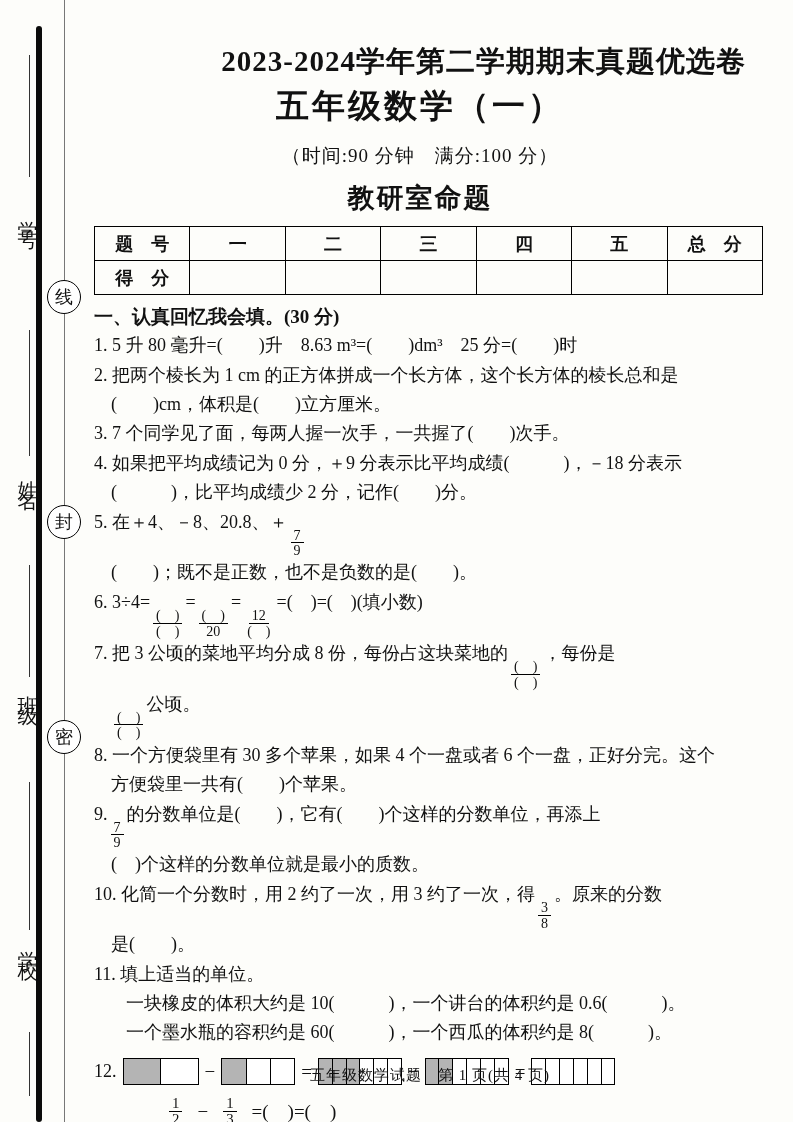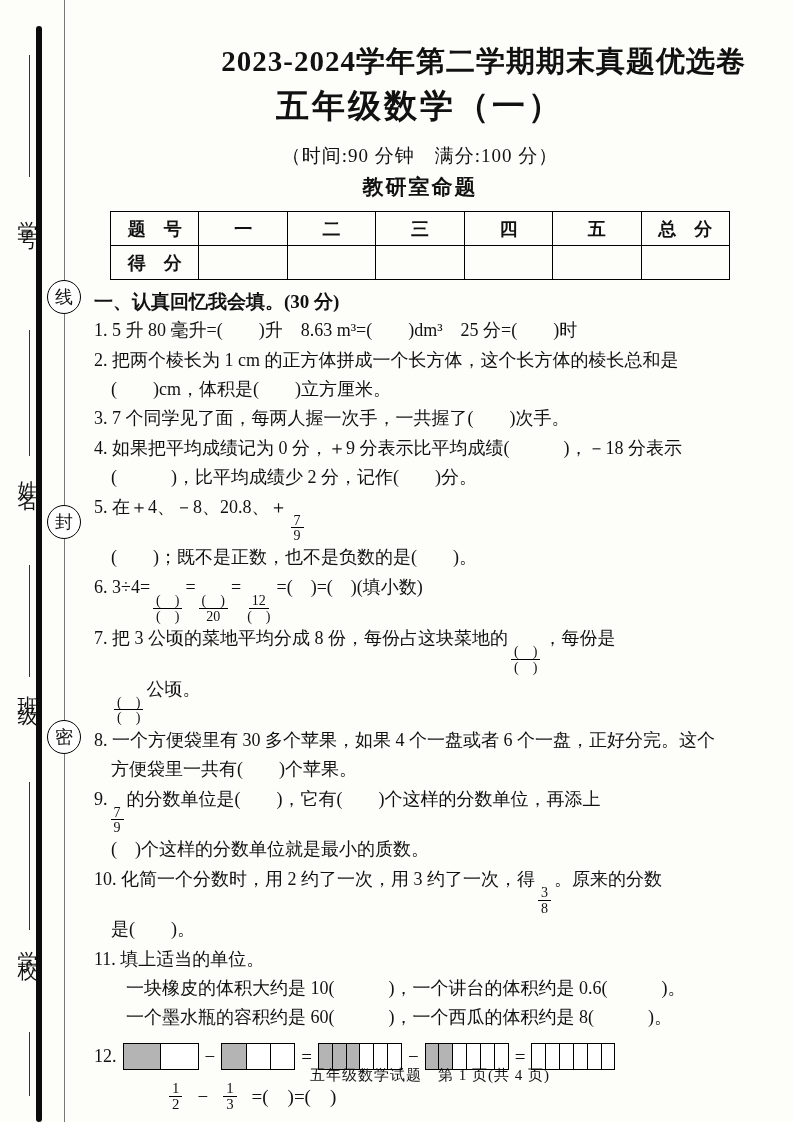--- a/index.html
+++ b/index.html
@@ -15,23 +15,23 @@
           font-size:20px;letter-spacing:10px;white-space:nowrap}
   .seal-circle{position:absolute;left:47px;width:34px;height:34px;border:1.5px solid #000;
                border-radius:50%;background:#fff;display:flex;align-items:center;justify-content:center;
                font-size:18px;z-index:2}
 
   
   .main{position:absolute;left:94px;top:42px;width:652px}
   .title{font-size:29px;font-weight:bold;text-align:right;white-space:nowrap;letter-spacing:1px}
   .subtitle{font-size:33px;font-weight:bold;text-align:center;margin-top:2px;letter-spacing:3px}
   .meta{font-size:19px;text-align:center;margin-top:14px;letter-spacing:1px}
-  .issuer{font-size:21px;font-weight:bold;text-align:center;margin-top:4px;letter-spacing:2px}
-
-  table.score{width:620px;margin:10px auto 0;border-collapse:collapse;table-layout:fixed}
+  .issuer{font-size:27px;font-weight:bold;text-align:center;margin-top:11px;letter-spacing:2px}
+
+  table.score{width:669px;margin:10px auto 0;border-collapse:collapse;table-layout:fixed}
   table.score td{border:1.8px solid #000;height:34px;text-align:center;font-size:18px;font-weight:bold}
 
   .sec-heading{font-size:19px;font-weight:bold;margin-top:9px}
 
   .q{font-size:18px;line-height:1.6;margin-top:1px}
   .cont{padding-left:17px}
   .cont2{padding-left:32px}
 
   .frac{display:inline-flex;flex-direction:column;align-items:center;vertical-align:-0.85em;
         line-height:1.05;font-size:0.78em;margin:0 3px}

